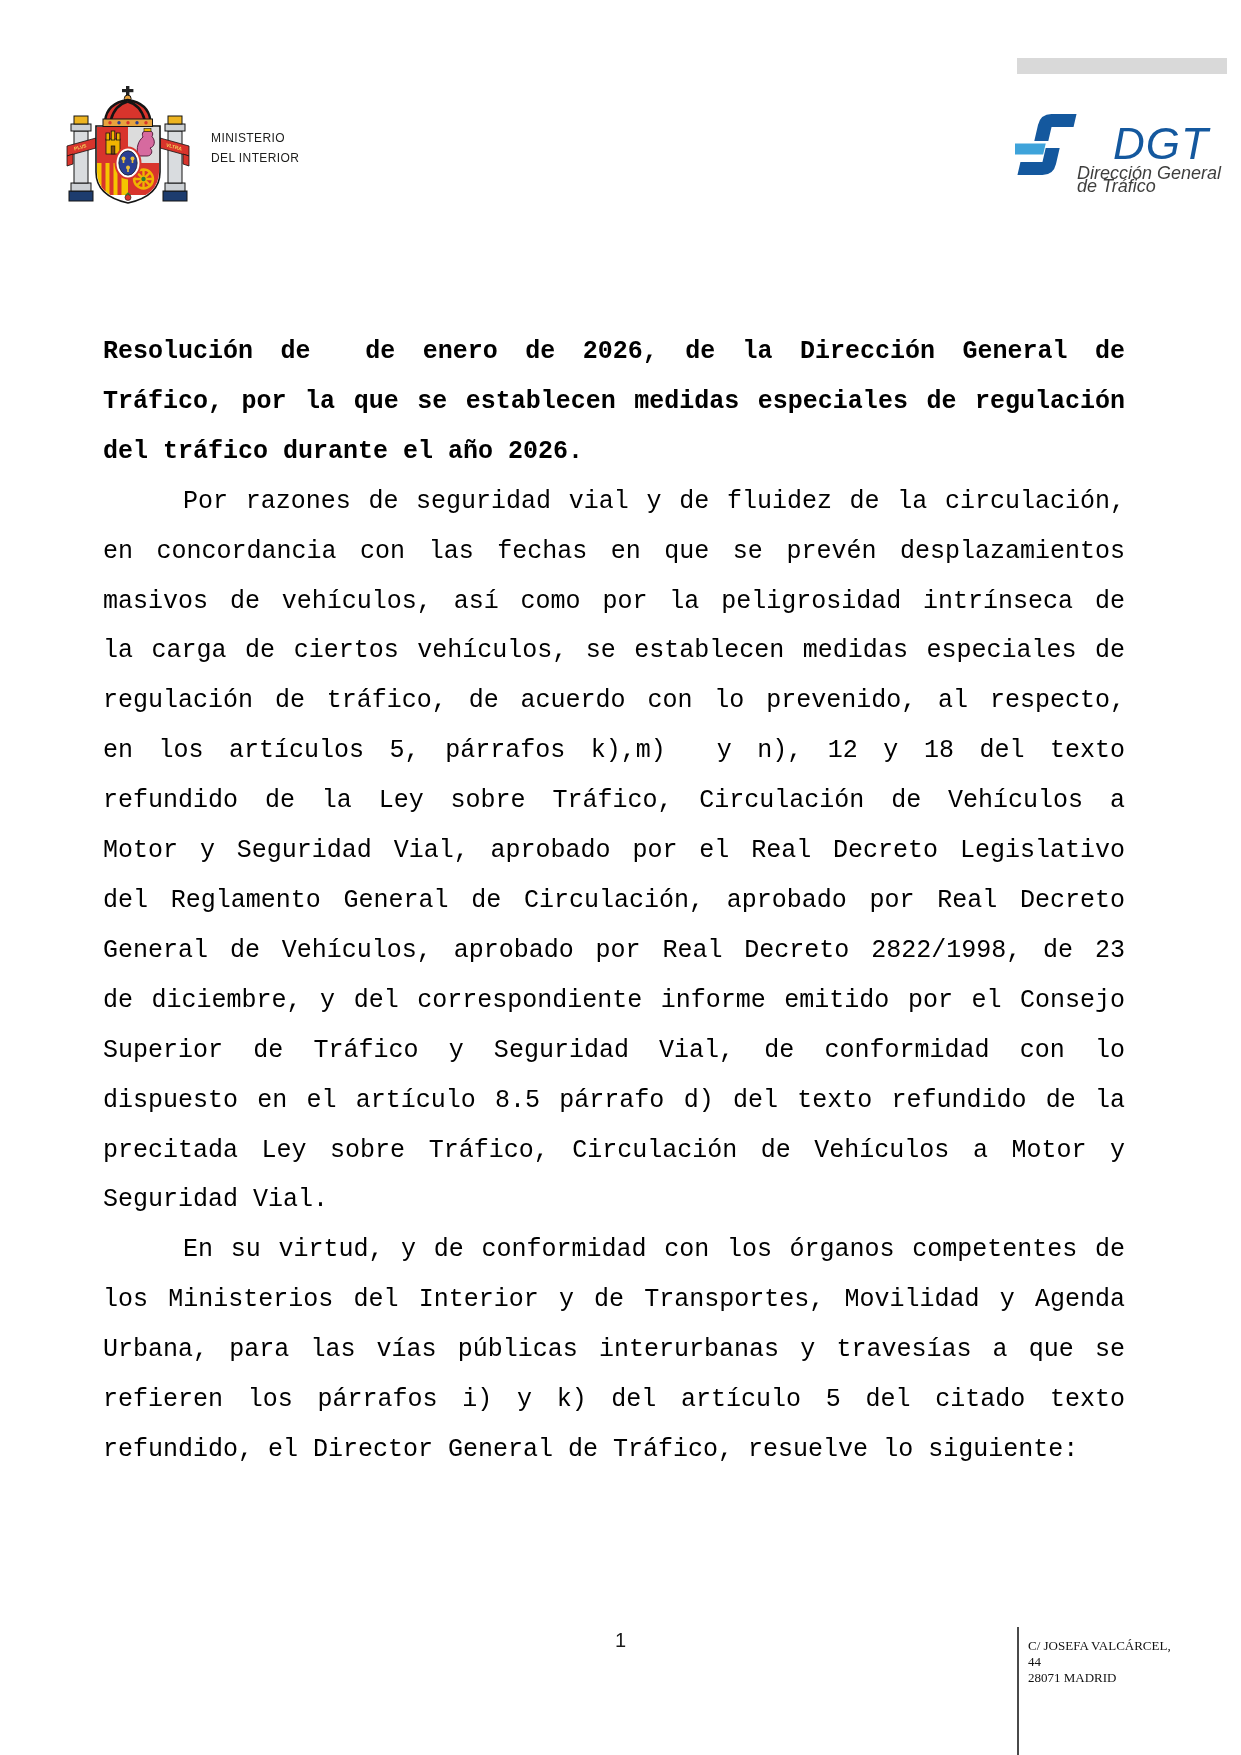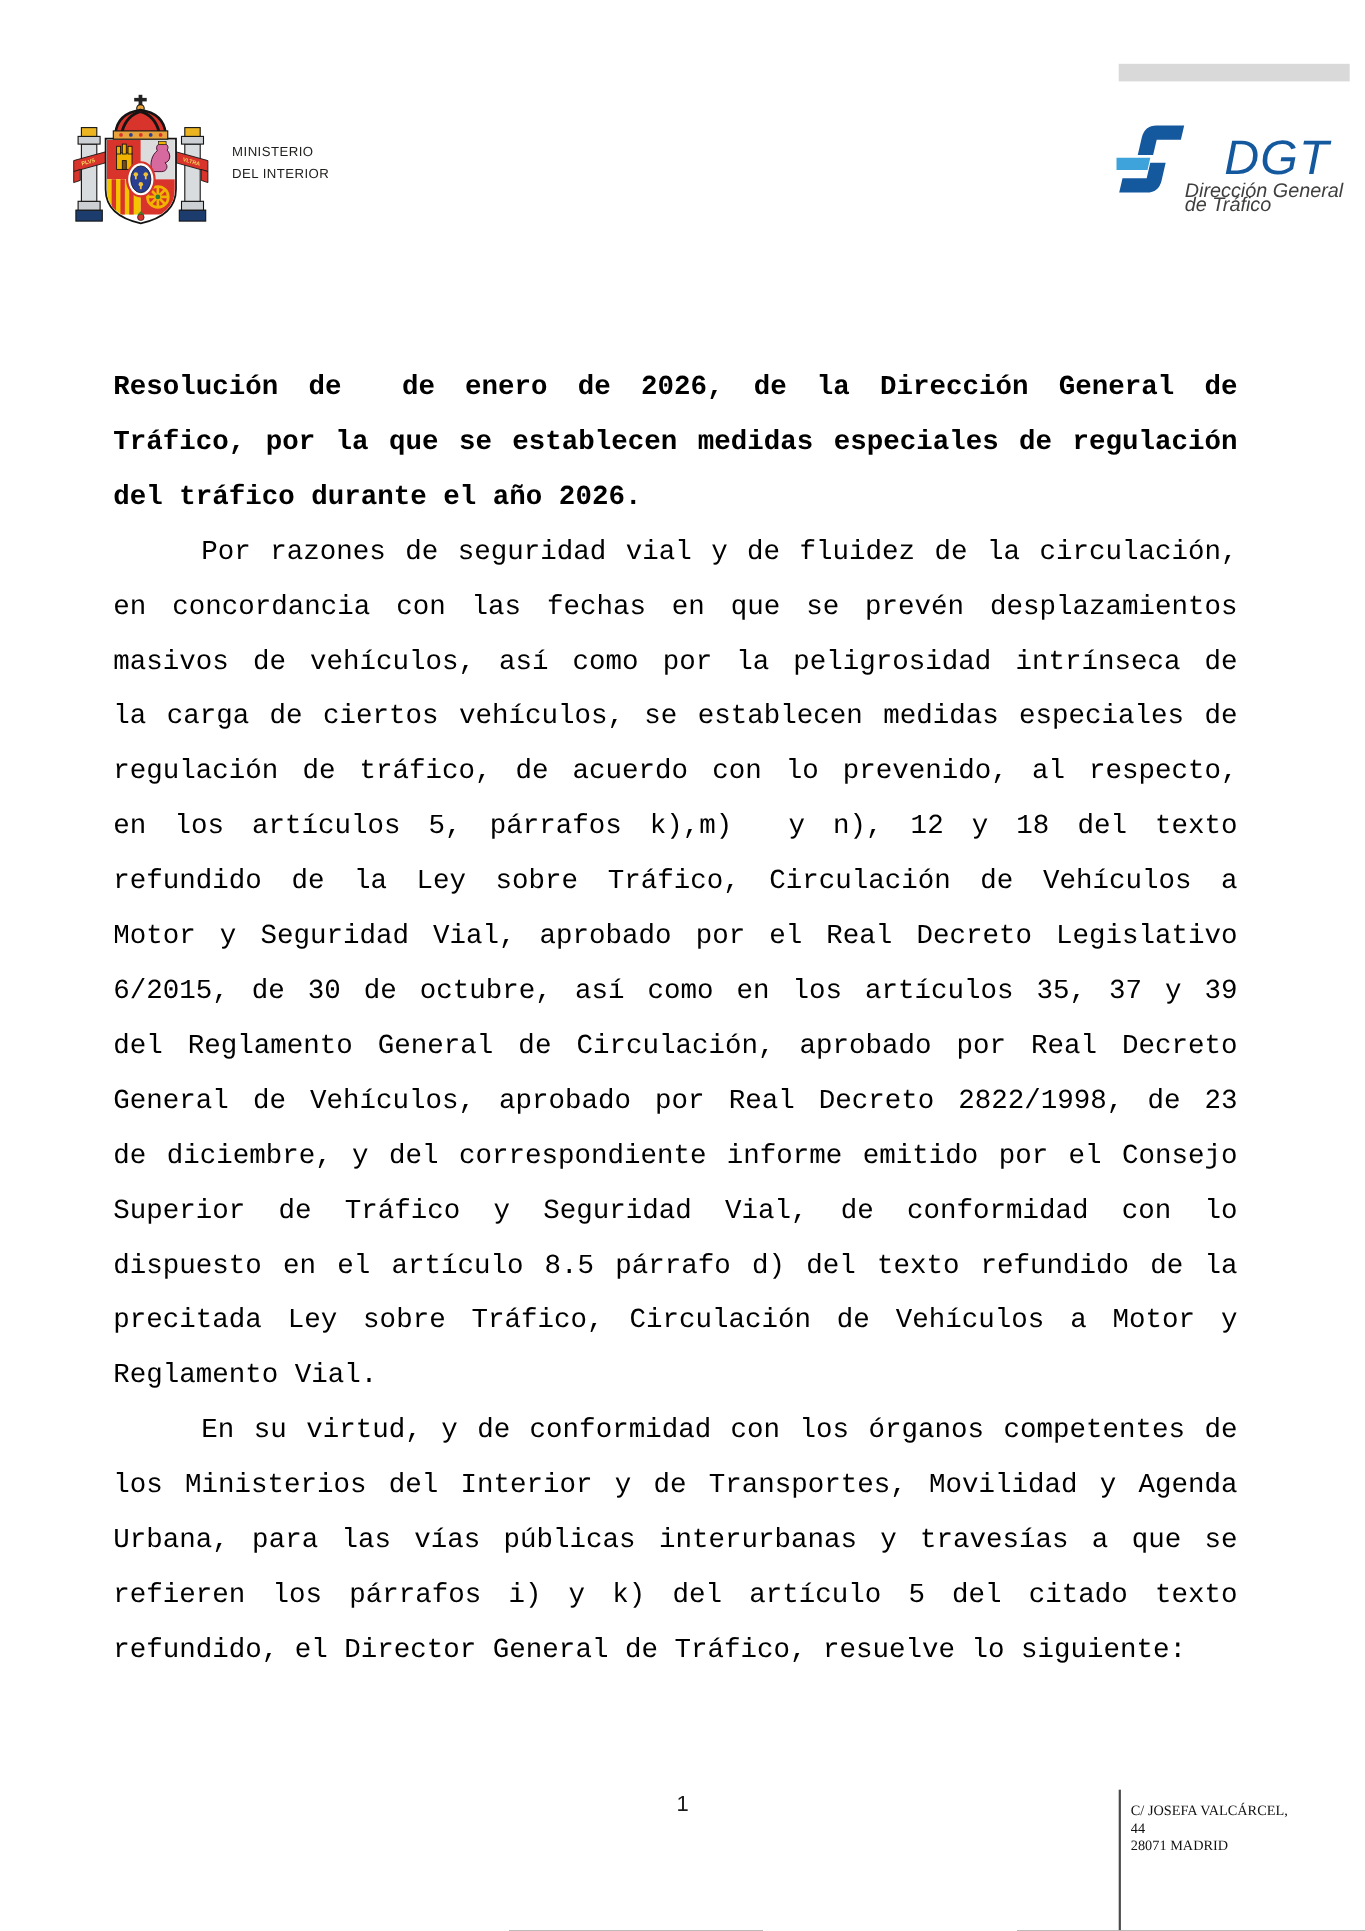--- a/index.html
+++ b/index.html
@@ -189,28 +189,27 @@
     </div>
     <div>
       <div class="ln just indent">Por razones de seguridad vial y de fluidez de la circulación,</div>
       <div class="ln just">en concordancia con las fechas en que se prevén desplazamientos</div>
       <div class="ln just">masivos de vehículos, así como por la peligrosidad intrínseca de</div>
       <div class="ln just">la carga de ciertos vehículos, se establecen medidas especiales de</div>
       <div class="ln just">regulación de tráfico, de acuerdo con lo prevenido, al respecto,</div>
       <div class="ln just">en los artículos 5, párrafos k),m) &nbsp;y n), 12 y 18 del texto</div>
       <div class="ln just">refundido de la Ley sobre Tráfico, Circulación de Vehículos a</div>
       <div class="ln just">Motor y Seguridad Vial, aprobado por el Real Decreto Legislativo</div>
-      <div class="ln just">6/2015, de 30 de octubre, así como en los artículos 35, 37 y 39</div>
       <div class="ln just">del Reglamento General de Circulación, aprobado por Real Decreto</div>
       <div class="ln just">General de Vehículos, aprobado por Real Decreto 2822/1998, de 23</div>
       <div class="ln just">de diciembre, y del correspondiente informe emitido por el Consejo</div>
       <div class="ln just">Superior de Tráfico y Seguridad Vial, de conformidad con lo</div>
       <div class="ln just">dispuesto en el artículo 8.5 párrafo d) del texto refundido de la</div>
       <div class="ln just">precitada Ley sobre Tráfico, Circulación de Vehículos a Motor y</div>
-      <div class="ln last">Reglamento Vial.</div>
+      <div class="ln last">Seguridad Vial.</div>
     </div>
     <div>
       <div class="ln just indent">En su virtud, y de conformidad con los órganos competentes de</div>
       <div class="ln just">los Ministerios del Interior y de Transportes, Movilidad y Agenda</div>
       <div class="ln just">Urbana, para las vías públicas interurbanas y travesías a que se</div>
       <div class="ln just">refieren los párrafos i) y k) del artículo 5 del citado texto</div>
       <div class="ln last">refundido, el Director General de Tráfico, resuelve lo siguiente:</div>
     </div>
   </div>
 

